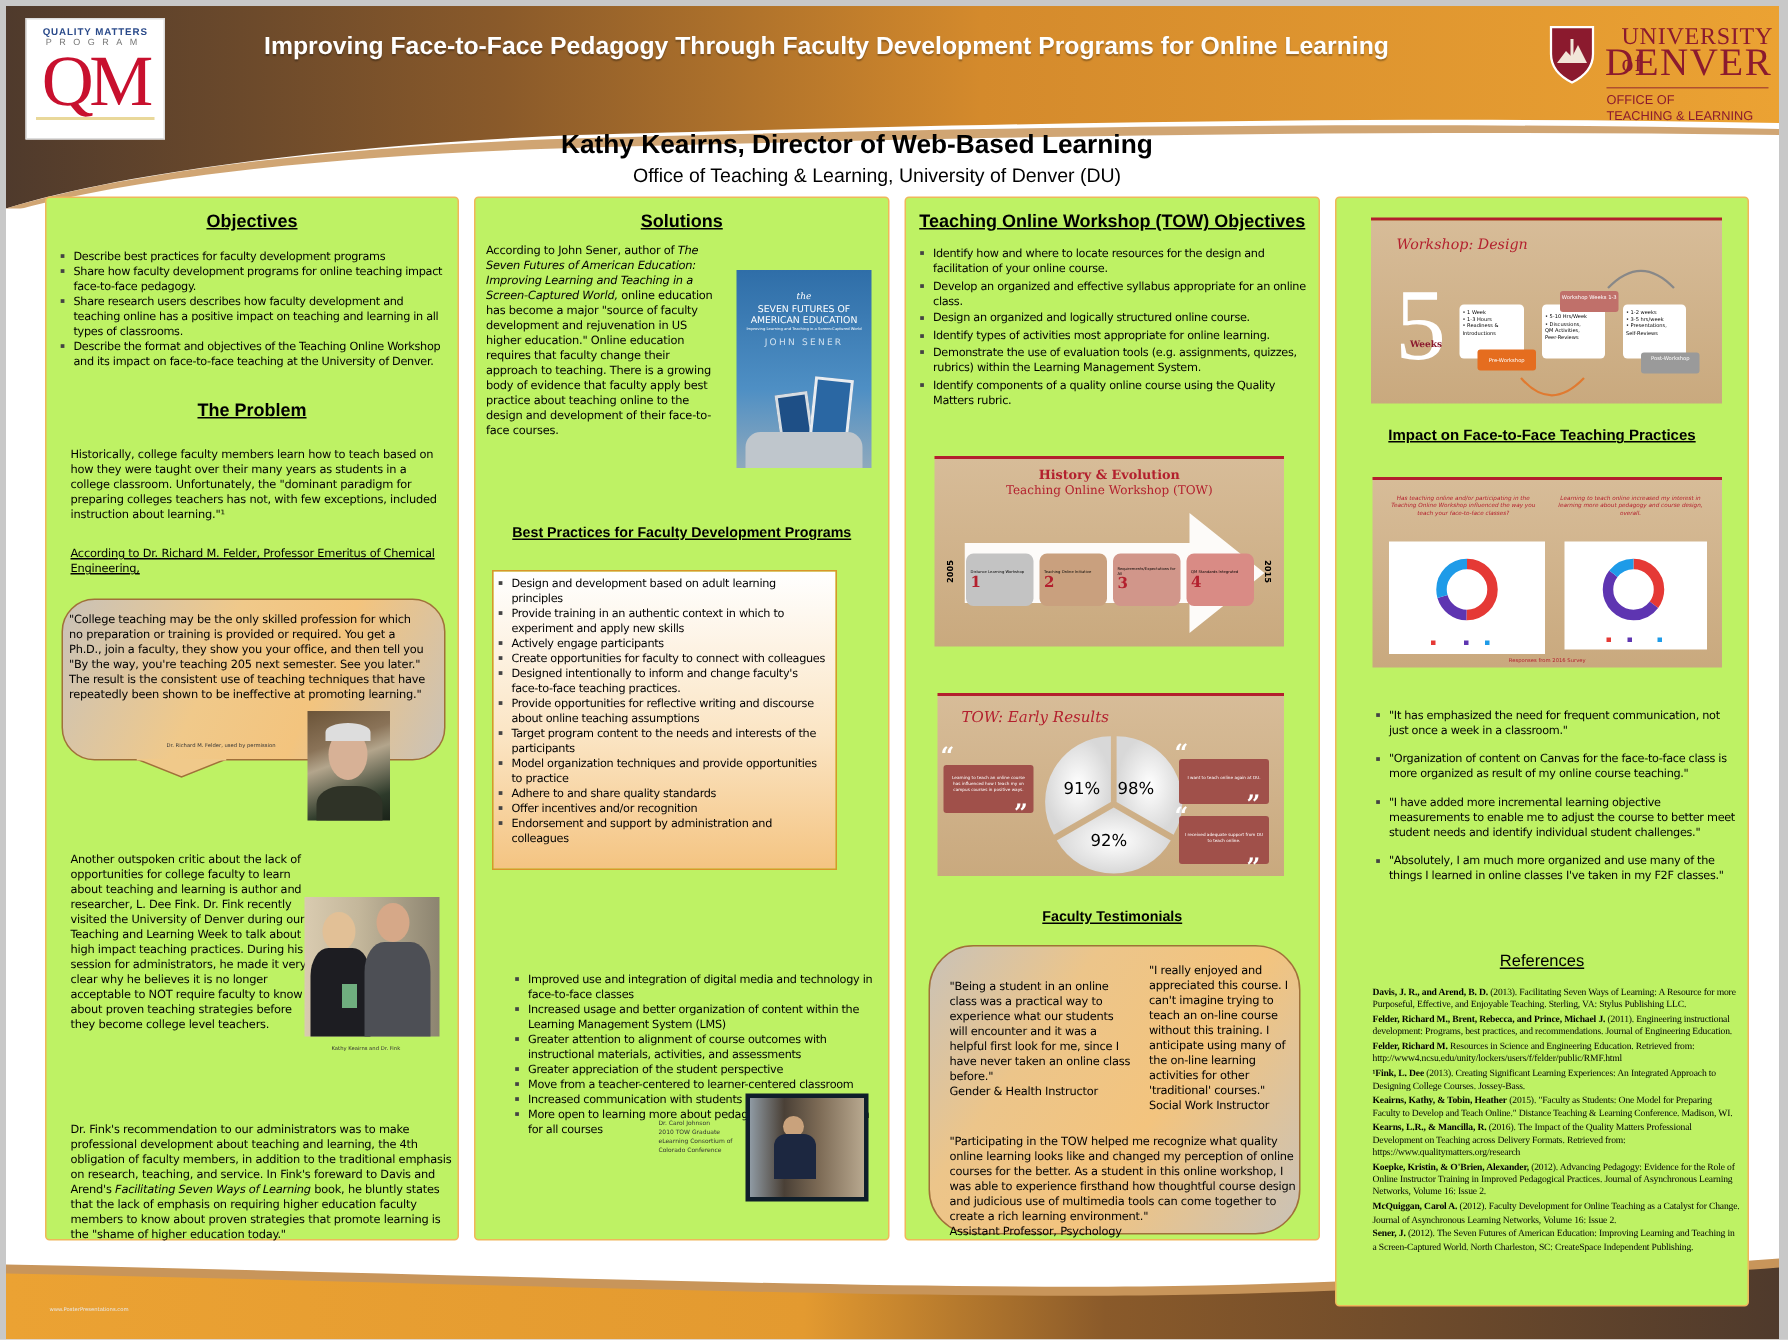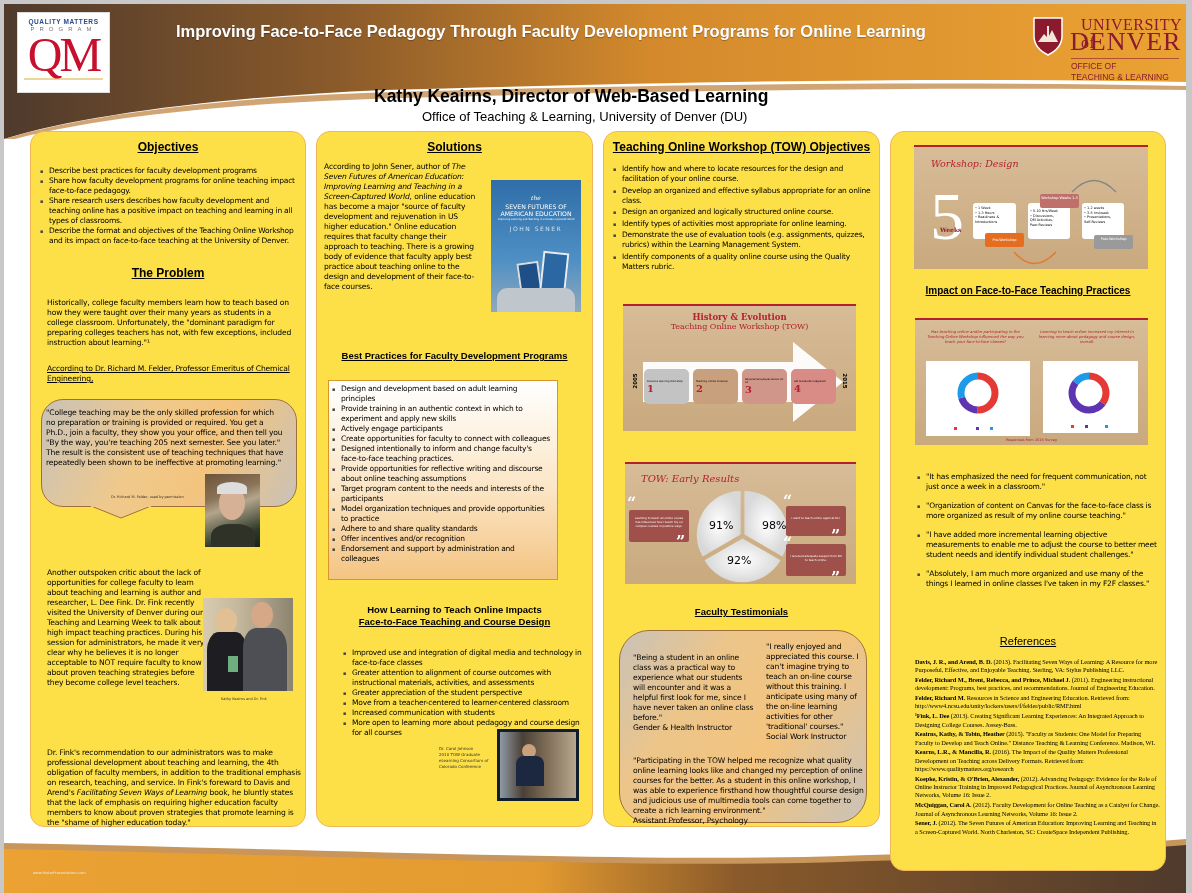--- a/index.html
+++ b/index.html
@@ -16,21 +16,21 @@
   .main-title { position: absolute; left: 172px; top: 18px; font-family: "Liberation Sans", sans-serif; font-weight: bold; font-size: 16.5px; color: #fff; text-shadow: 0 1px 1px rgba(0,0,0,0.3); white-space: nowrap; }
   .du-logo { position: absolute; left: 1028px; top: 10px; width: 150px; height: 76px; }
   .du-crest { position: absolute; left: 0; top: 2px; width: 32px; height: 40px; }
   .du-univ { position: absolute; left: 39px; top: 2px; font-family: "Liberation Serif", serif; font-size: 16px; color: #8b1a2e; letter-spacing: 0.5px; margin-left: 10px; }
   .du-denver { position: absolute; left: 38px; top: 13px; font-family: "Liberation Serif", serif; font-size: 26px; color: #8b1a2e; letter-spacing: 1px; }
   .du-rule { position: absolute; left: 39px; top: 44px; width: 108px; height: 1px; background: #8b1a2e; opacity: 0.6; }
   .du-office { position: absolute; left: 39px; top: 47px; font-family: "Liberation Sans", sans-serif; font-size: 8.5px; color: #8b1a2e; line-height: 11px; }
   .author { position: absolute; left: 370px; top: 82px; font-family: "Liberation Sans", sans-serif; font-weight: bold; font-size: 17.5px; color: #000; }
   .affil { position: absolute; left: 418px; top: 105px; font-family: "Liberation Sans", sans-serif; font-size: 13px; color: #000; }
 
-  .panel { position: absolute; border: 1.5px solid #f0b65a; border-radius: 14px; background: #fde047; }
+  .panel { position: absolute; border: 1.5px solid #f0b65a; border-radius: 3px; background: #bef264; }
   .h2 { font-family: "Liberation Sans", sans-serif; font-size: 12px; font-weight: bold; text-decoration: underline; text-align: center; color: #000; }
   .h3 { font-family: "Liberation Sans", sans-serif; font-size: 9.5px; font-weight: bold; text-decoration: underline; text-align: center; color: #000; }
   .txt { font-family: "DejaVu Sans", sans-serif; font-size: 7.6px; line-height: 10px; color: #000; letter-spacing: -0.15px; }
   ul.b { list-style: none; }
   ul.b li { position: relative; padding-left: 10px; font-family: "DejaVu Sans", sans-serif; font-size: 7.5px; line-height: 10px; letter-spacing: -0.2px; }
   ul.b li::before { content: "▪"; position: absolute; left: 1px; top: 0; font-size: 5px; color: #444; }
   .abs { position: absolute; }
   .photo { position: absolute; overflow: hidden; }
   .caption { position: absolute; font-size: 3.5px; color: #333; font-family: "DejaVu Sans", sans-serif; line-height: 5px; }
   .bubble { position: absolute; background: linear-gradient(115deg, #c9c2b8 0%, #f0c98a 40%, #f3c47e 65%, #c9c2b8 100%); border: 1px solid #a0703a; border-radius: 22px; }
@@ -161,26 +161,23 @@
         <li>Designed intentionally to inform and change faculty's face-to-face teaching practices.</li>
         <li>Provide opportunities for reflective writing and discourse about online teaching assumptions</li>
         <li>Target program content to the needs and interests of the participants</li>
         <li>Model organization techniques and provide opportunities to practice</li>
         <li>Adhere to and share quality standards</li>
         <li>Offer incentives and/or recognition</li>
         <li>Endorsement and support by administration and colleagues</li>
       </ul>
     </div>
 
-    <div class="abs" style="left:0; width:100%; top:472px; text-align:center; font-family:'Liberation Sans',sans-serif; font-size:9.5px; font-weight:bold; line-height:12px;">
-      <div>How Learning to Teach Online Impacts</div>
-      <div style="text-decoration:underline;">Face-to-Face Teaching and Course Design</div>
-    </div>
     <ul class="b" style="position:absolute; left:25px; top:516px; width:240px;">
       <li>Improved use and integration of digital media and technology in face-to-face classes</li>
+      <li>Increased usage and better organization of content within the Learning Management System (LMS)</li>
       <li>Greater attention to alignment of course outcomes with instructional materials, activities, and assessments</li>
       <li>Greater appreciation of the student perspective</li>
       <li>Move from a teacher-centered to learner-centered classroom</li>
       <li>Increased communication with students</li>
       <li>More open to learning more about pedagogy and course design for all courses</li>
     </ul>
     <div class="caption" style="left:122px; top:614px; font-size:4px; line-height:6px;">
       <div>Dr. Carol Johnson</div>
       <div>2010 TOW Graduate</div>
       <div>eLearning Consortium of</div>
@@ -238,21 +235,21 @@
             <radialGradient id="pg">
               <stop offset="0" stop-color="#fff"></stop>
               <stop offset="1" stop-color="#d8d8d8"></stop>
             </radialGradient>
           </defs>
         <path d="M48,48 L48,2 A46,46 0 0,0 8,71 Z" fill="url(#pg)"></path>
         <path d="M52,48 L52,2 A46,46 0 0,1 92,71 Z" fill="url(#pg)"></path>
         <path d="M50,52 L10,75 A46,46 0 0,0 90,75 Z" fill="url(#pg)"></path>
       </svg>
       <div class="abs" style="left:84px; top:55px; font-size:11px;">91%</div>
-      <div class="abs" style="left:120px; top:55px; font-size:11px;padding-left:17px;">98%</div>
+      <div class="abs" style="left:120px; top:55px; font-size:11px;">98%</div>
       <div class="abs" style="left:102px; top:90px; font-size:11px;">92%</div>
       <div class="abs" style="left:4px; top:46px; width:60px; height:32px; background:#a0504a; color:#fff; font-size:2.8px; padding:6px 3px; text-align:center; border-radius:2px;">Learning to teach an online course has influenced how I teach my on campus courses in positive ways.</div>
       <div class="abs" style="left:161px; top:42px; width:60px; height:30px; background:#a0504a; color:#fff; font-size:2.8px; padding:10px 3px; text-align:center; border-radius:2px;">I want to teach online again at DU.</div>
       <div class="abs" style="left:161px; top:80px; width:60px; height:32px; background:#a0504a; color:#fff; font-size:2.8px; padding:10px 3px; text-align:center; border-radius:2px;">I received adequate support from DU to teach online.</div>
       <div class="abs" style="left:2px; top:30px; font-family:'DejaVu Serif',serif; font-size:16px; color:#fff; font-weight:bold;">“</div>
       <div class="abs" style="left:51px; top:68px; font-family:'DejaVu Serif',serif; font-size:16px; color:#fff; font-weight:bold;">”</div>
       <div class="abs" style="left:158px; top:28px; font-family:'DejaVu Serif',serif; font-size:16px; color:#fff; font-weight:bold;">“</div>
       <div class="abs" style="left:206px; top:62px; font-family:'DejaVu Serif',serif; font-size:16px; color:#fff; font-weight:bold;">”</div>
       <div class="abs" style="left:158px; top:70px; font-family:'DejaVu Serif',serif; font-size:16px; color:#fff; font-weight:bold;">“</div>
       <div class="abs" style="left:206px; top:104px; font-family:'DejaVu Serif',serif; font-size:16px; color:#fff; font-weight:bold;">”</div>

